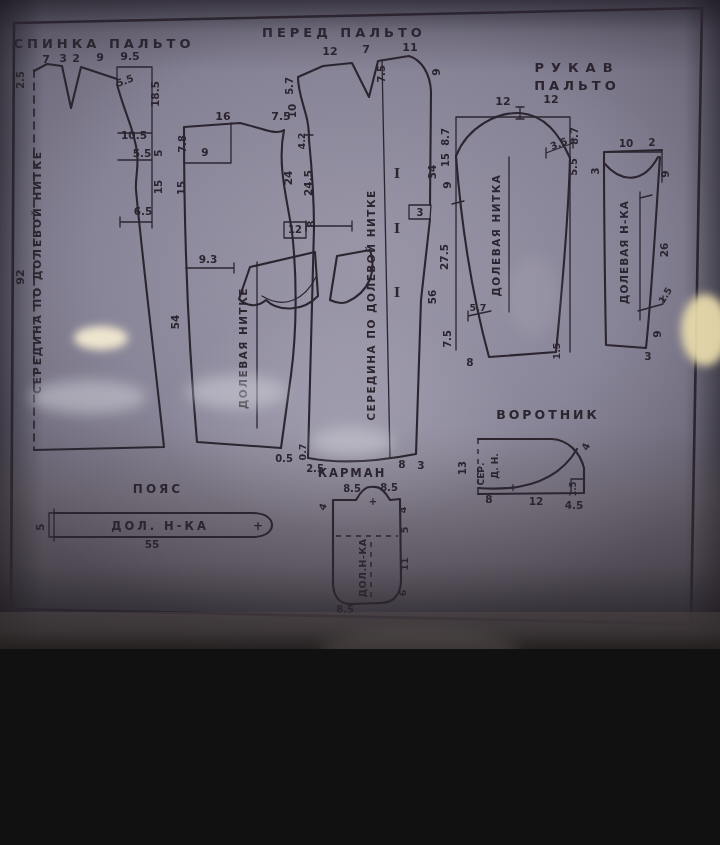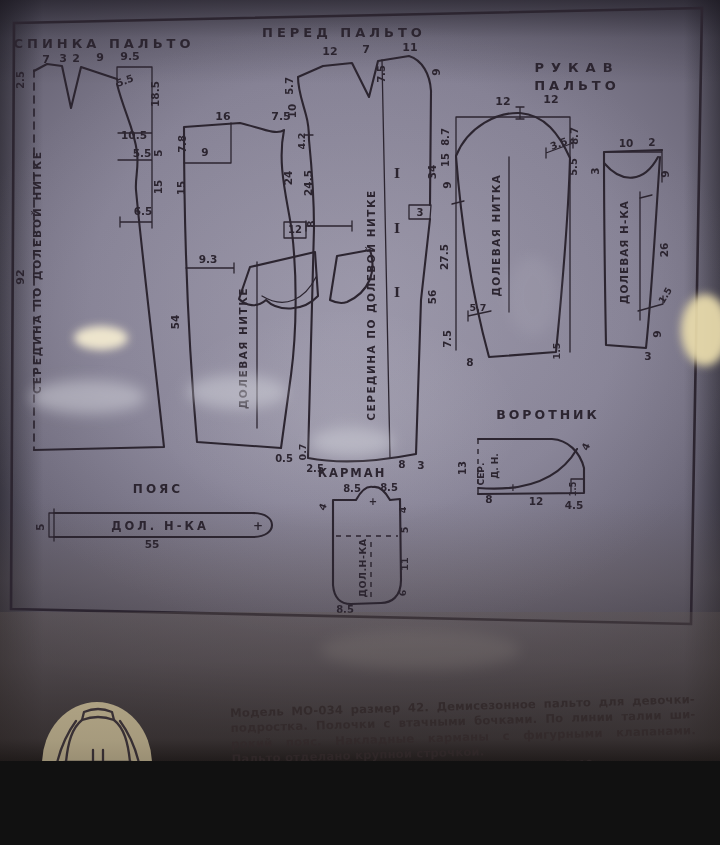--- a/index.html
+++ b/index.html
@@ -1,17 +1,17 @@
 <!DOCTYPE html>
 <html style="--line: #2c2530; --logo_circle: #e9dcae; --caption_text: #221a20; --glare: #f3ead0;"><head>
 <meta charset="utf-8">
 <style>
   html,body{margin:0;padding:0;background:#111;}
   .photo{
-    position:relative;width:720px;height:761px;overflow:hidden;
+    position:relative;width:720px;height:649px;overflow:hidden;
     font-family:"DejaVu Sans",sans-serif;
     background-color:#6e6a7a;
     background-image:
       radial-gradient(ellipse 260px 160px at 340px 420px, rgba(235,235,242,.16), transparent 70%),
       radial-gradient(ellipse 520px 400px at 350px 330px, rgba(185,182,200,.30), transparent 78%),
       linear-gradient(180deg, rgba(22,19,27,.65) 0%, rgba(22,19,27,.18) 5%, rgba(22,19,27,0) 11%),
       linear-gradient(0deg, rgba(8,6,8,.95) 0%, rgba(26,22,24,.72) 3%, rgba(56,48,48,.42) 13%, rgba(84,74,70,.28) 24%, rgba(84,74,70,0) 34%),
       linear-gradient(90deg, rgba(18,16,22,.55) 0%, rgba(18,16,22,0) 6%, rgba(18,16,22,0) 95%, rgba(18,16,22,.5) 100%),
       radial-gradient(ellipse 560px 460px at 50% 38%, #908c9e 0%, #837f92 48%, #6c6879 74%, #525060 100%);
   }

